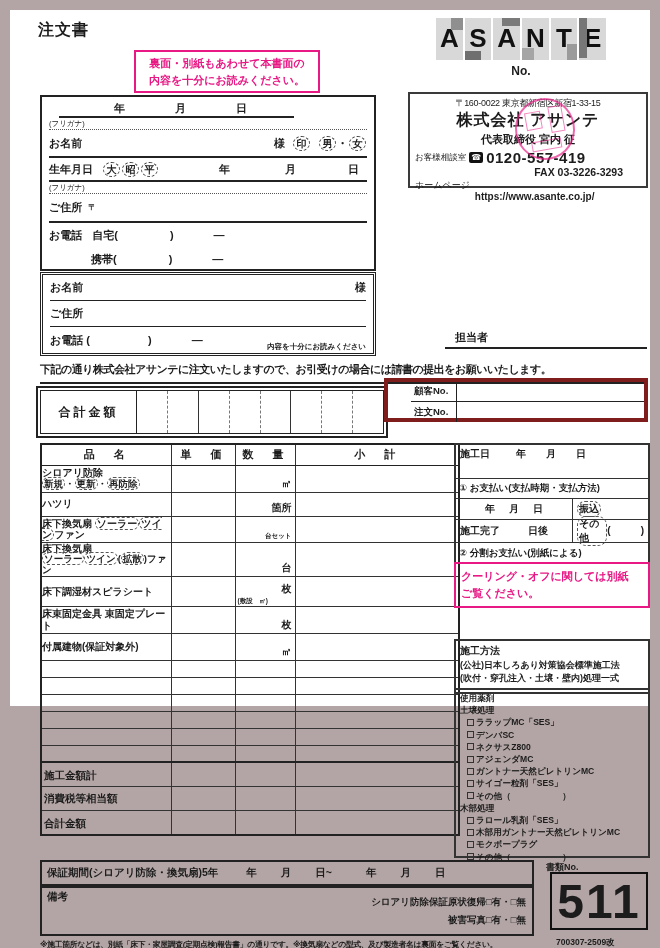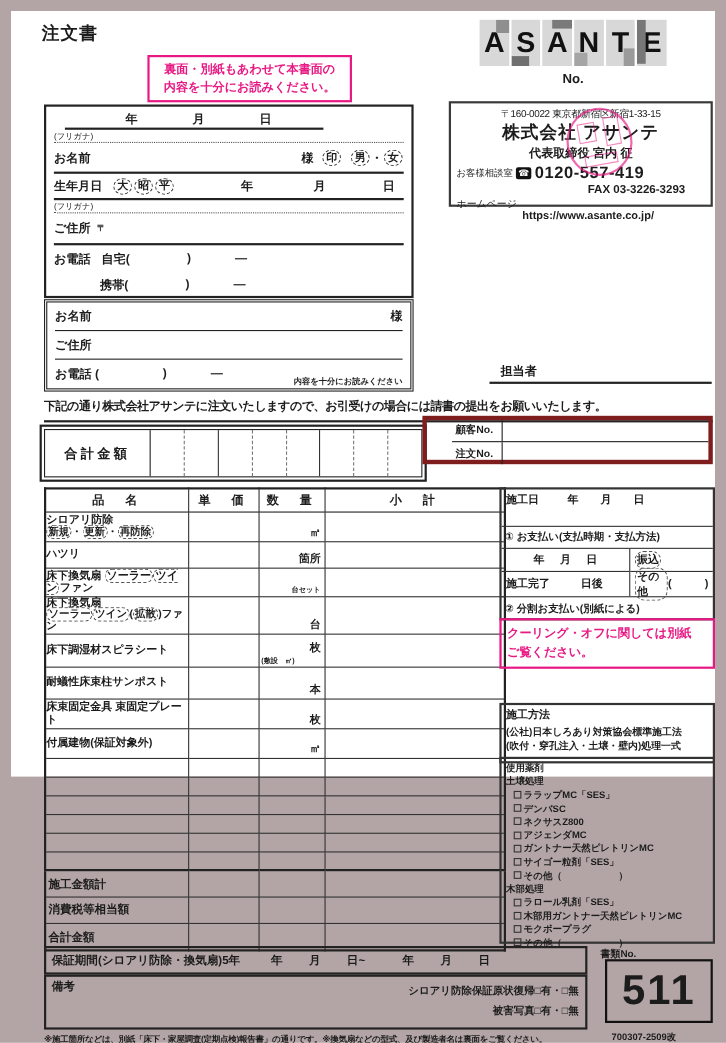--- a/index.html
+++ b/index.html
@@ -116,21 +116,21 @@
   .chems li { display:flex; align-items:center; gap:2px; white-space:nowrap; }
   .cb { width:7px; height:7px; border:1px solid #333; display:inline-block; flex:0 0 auto; }
 
   
   .warranty { left:30px; top:850px; width:494px; height:26px; border:2px solid #222; display:flex; align-items:center; font-size:10.5px; font-weight:bold; padding:0 5px; }
   .warranty .wgap { margin-left:28px; display:flex; gap:24px; }
   .remarks { left:30px; top:876px; width:494px; height:50px; border:2px solid #222; padding:2px 5px; font-size:10.5px; font-weight:bold; }
   .remarks .r-opts { position:absolute; right:6px; top:5px; text-align:right; font-size:9.5px; line-height:1.9; }
   .footnote { left:30px; top:929px; width:505px; font-size:7.8px; font-weight:bold; letter-spacing:-0.3px; }
   .docno-label { left:536px; top:851px; font-size:9px; font-weight:bold; }
-  .docbox { left:540px; top:862px; width:98px; height:58px; border:2.5px solid #111; display:flex; align-items:center; justify-content:center; font-size:38px; font-weight:bold; letter-spacing:2px; }
+  .docbox { left:540px; top:862px; width:98px; height:58px; border:2.5px solid #111; display:flex; align-items:center; justify-content:center; font-size:48px; font-weight:bold; letter-spacing:2px; }
   .doccode { left:546px; top:927px; font-size:8.5px; font-weight:bold; }
 </style>
 </head>
 <body>
 
 <div class="page">
 
   <div class="abs title">注文書</div>
 
   <div class="abs notice">
@@ -351,39 +351,20 @@
               <span></span>
             </div>
           </td>
         </tr>
         <tr style="height: 30px;">
           <td class="c-name">床下調湿材スピラシート</td>
           <td></td>
           <td class="c-qty">
             <div class="unit">枚</div>
             <div class="unit2">(敷設　㎡)</div>
-          </td>
-          <td class="c-sub">
-            <div class="digits">
-              <span></span>
-              <span></span>
-              <span></span>
-              <span></span>
-              <span></span>
-              <span></span>
-              <span></span>
-              <span></span>
-            </div>
-          </td>
-        </tr>
-        <tr style="height: 29px;">
-          <td class="c-name">耐蟻性床束柱サンポスト</td>
-          <td></td>
-          <td class="c-qty">
-            <div class="unit">本</div>
           </td>
           <td class="c-sub">
             <div class="digits">
               <span></span>
               <span></span>
               <span></span>
               <span></span>
               <span></span>
               <span></span>
               <span></span>

